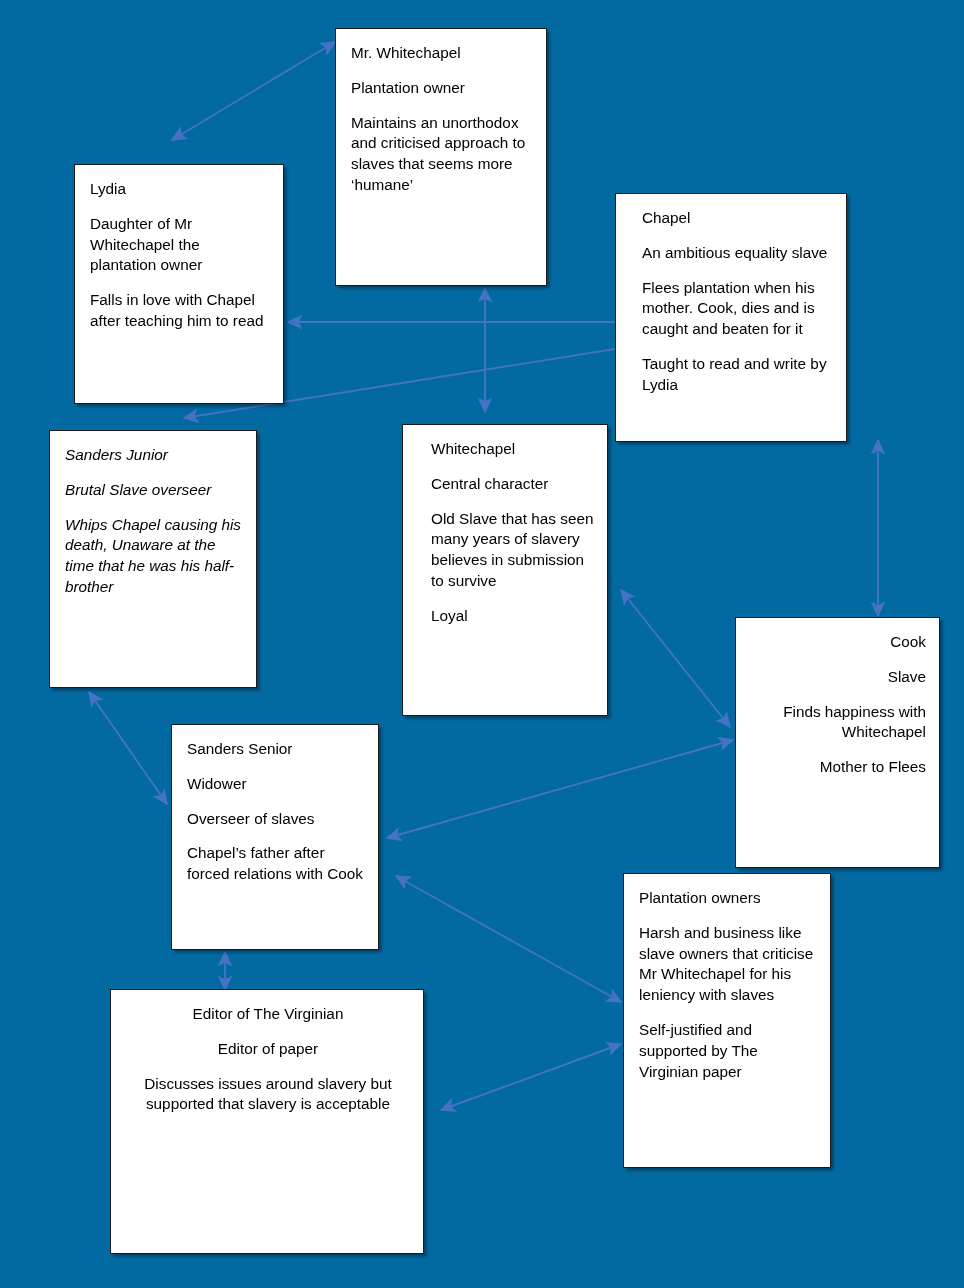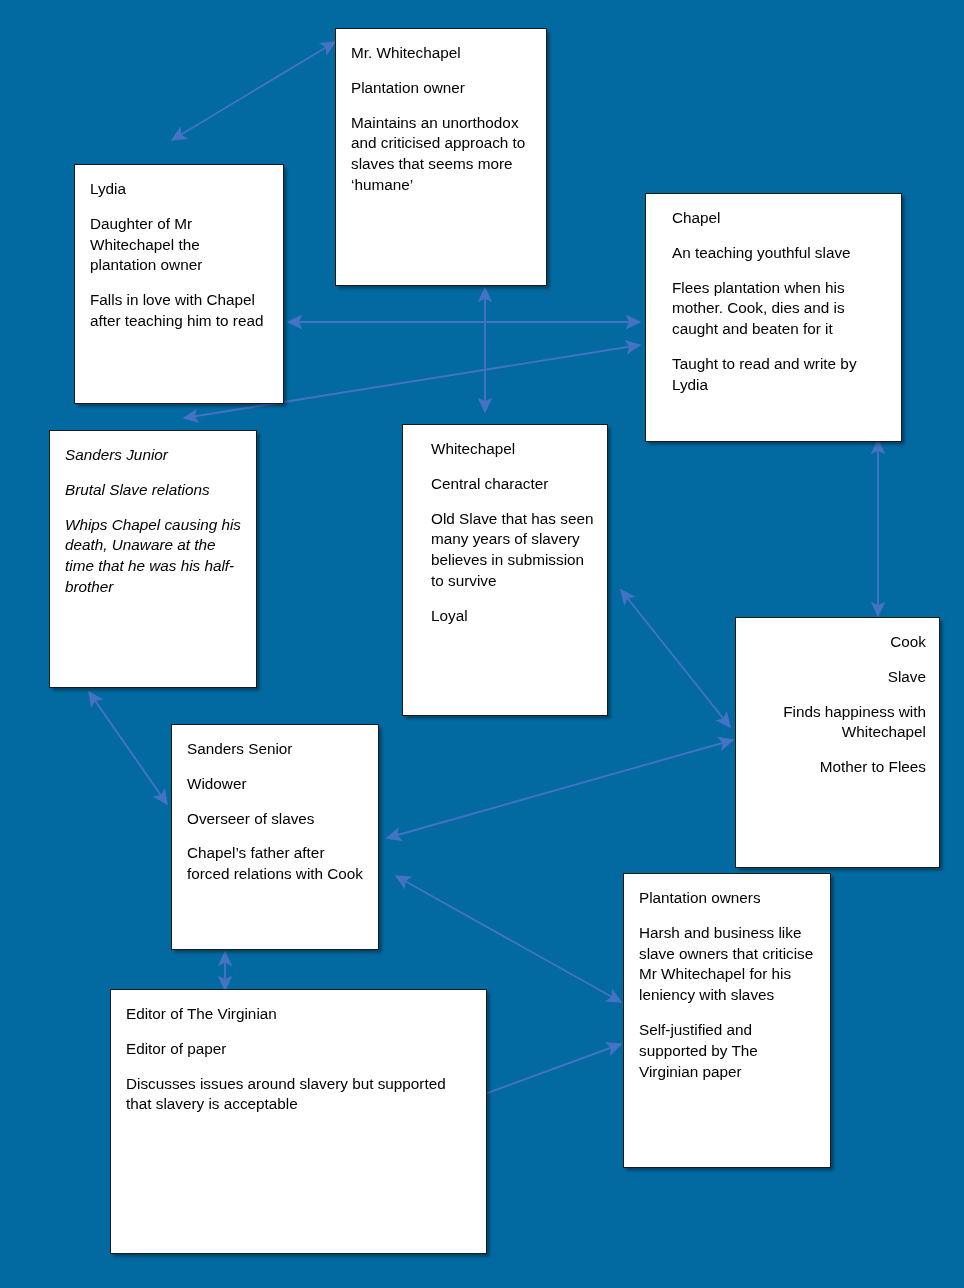--- a/index.html
+++ b/index.html
@@ -76,30 +76,30 @@
     <p>Plantation owner</p>
     <p>Maintains an unorthodox and criticised approach to slaves that seems more ‘humane’</p>
   </div>
 
   <div class="node" style="left:74px; top:164px; width:210px; height:240px;">
     <p>Lydia</p>
     <p>Daughter of Mr Whitechapel the plantation owner</p>
     <p>Falls in love with Chapel after teaching him to read</p>
   </div>
 
-  <div class="node" style="left:645px; top:193px; width:257px; height:249px;padding-left:26px;">
+  <div class="node" style="left:615px; top:193px; width:232px; height:249px;padding-left:26px;">
     <p>Chapel</p>
-    <p>An teaching youthful slave</p>
+    <p>An ambitious equality slave</p>
     <p>Flees plantation when his mother. Cook, dies and is caught and beaten for it</p>
     <p>Taught to read and write by Lydia</p>
   </div>
 
   <div class="node" style="left:49px; top:430px; width:208px; height:258px;font-style:italic;">
     <p>Sanders Junior</p>
-    <p>Brutal Slave relations</p>
+    <p>Brutal Slave overseer</p>
     <p>Whips Chapel causing his death, Unaware at the time that he was his half-brother</p>
   </div>
 
   <div class="node" style="left:402px; top:424px; width:206px; height:292px;padding-left:28px;">
     <p>Whitechapel</p>
     <p>Central character</p>
     <p>Old Slave that has seen many years of slavery believes in submission to survive</p>
     <p>Loyal</p>
   </div>
 
@@ -116,19 +116,19 @@
     <p>Self-justified and supported by The Virginian paper</p>
   </div>
 
   <div class="node" style="left:171px; top:724px; width:208px; height:226px;">
     <p>Sanders Senior</p>
     <p>Widower</p>
     <p>Overseer of slaves</p>
     <p>Chapel’s father after forced relations with Cook</p>
   </div>
 
-  <div class="node" style="left:110px; top:989px; width:377px; height:265px;">
+  <div class="node" style="left:110px; top:989px; width:314px; height:265px;text-align:center;">
     <p>Editor of The Virginian</p>
     <p>Editor of paper</p>
     <p>Discusses issues around slavery but supported that slavery is acceptable</p>
   </div>
 
 </div>
 
 </body></html>

